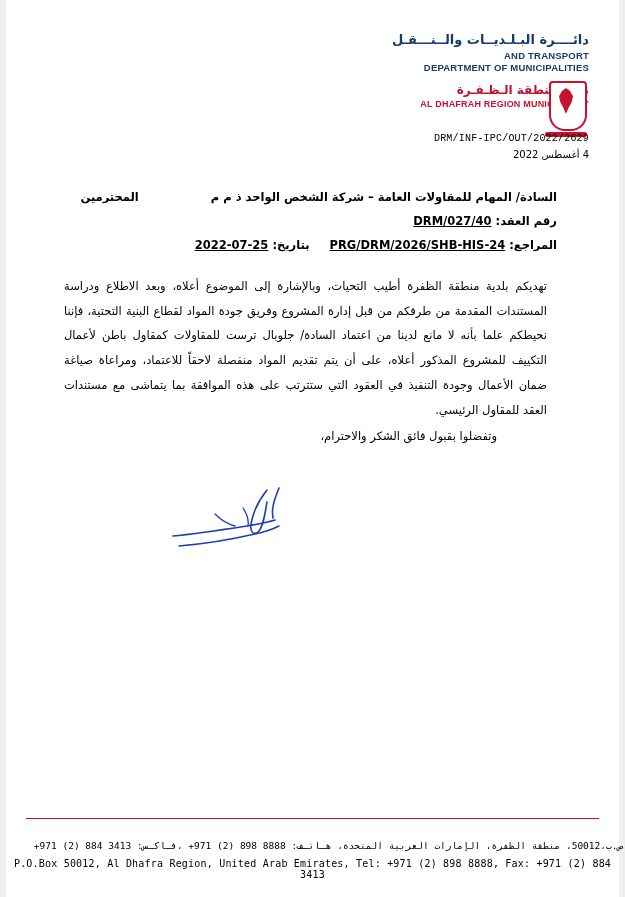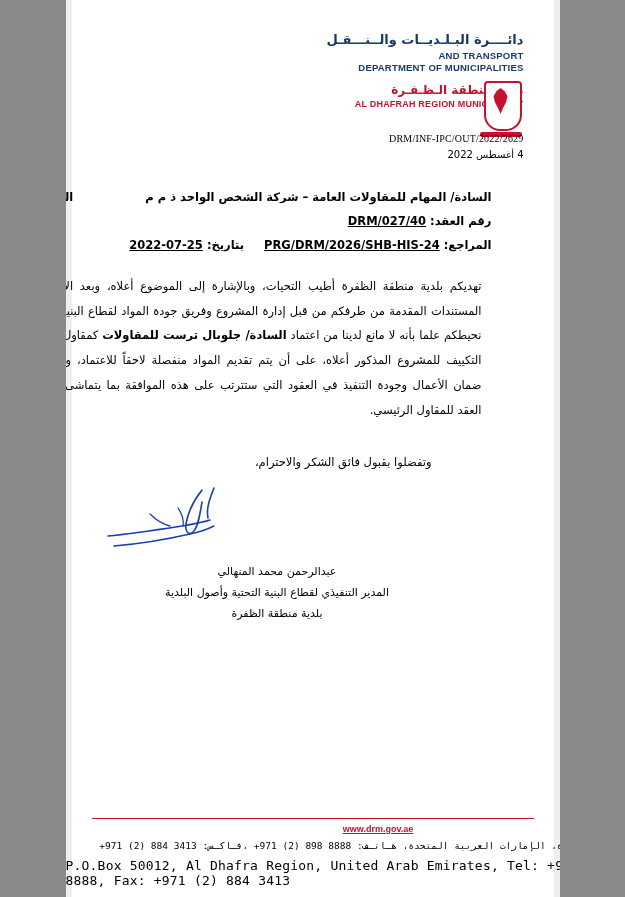--- a/index.html
+++ b/index.html
@@ -2,21 +2,21 @@
 <html><head>
 <meta charset="utf-8">
 <style>
   html, body {
     margin: 0;
     padding: 0;
     background: #8a8a8a;
   }
   .page {
     position: relative;
-    width: 494px;
+    width: 625px;
     height: 897px;
     background: #ffffff;
     margin: 0 auto;
     overflow: hidden;
     font-family: "Liberation Sans", sans-serif;
     color: #000;
   }
 
   
   .header {
@@ -101,21 +101,21 @@
     background: #c4122f;
     border-radius: 2px;
   }
 
   
   .refno {
     position: absolute;
     top: 133px;
     right: 36px;
     font-size: 10px;
-    font-family: Liberation Serif, serif;
+    font-family: Liberation Mono, monospace;
     letter-spacing: 0.2px;
   }
   .refdate {
     position: absolute;
     top: 149px;
     right: 36px;
     direction: rtl;
     font-family: "DejaVu Sans", sans-serif;
     font-size: 10px;
   }
@@ -174,23 +174,23 @@
     display: inline-block;
     unicode-bidi: embed;
   }
   .para {
     margin-top: 22px;
     padding: 0 42px 0 28px;
     line-height: 2.15;
     text-align: justify;
     font-size: 11.5px;
   }
-  .para b { font-weight: bold; }
+  .para b { font-weight: normal; }
   .closing {
-    margin-top: 33px;
+    margin-top: 7px;
     padding-right: 92px;
     font-size: 11.5px;
   }
 
   
   .sig-mark {
     position: absolute;
     top: 484px;
     right: 330px;
     width: 140px;
@@ -240,23 +240,23 @@
     direction: rtl;
     font-family: "DejaVu Sans Mono", monospace;
     font-size: 9.5px;
     letter-spacing: 0.2px;
   }
   .footer-en {
     position: absolute;
     top: 858px;
     left: 0;
     width: 625px;
-    text-align: left;
+    text-align: center;
     font-family: "DejaVu Sans Mono", monospace;
-    font-size: 13px;
+    font-size: 10px;
     letter-spacing: 0.2px;
   }
   .page-edge-l, .page-edge-r {
     position: absolute;
     top: 0;
     bottom: 0;
     width: 6px;
     background: #efefef;
   }
   .page-edge-l { left: 0; }
@@ -322,24 +322,18 @@
     <svg width="140" height="72" viewBox="0 0 140 72" fill="none">
       <path d="M112 6 C104 16, 98 28, 96 40 C95 47, 98 52, 103 48 C108 44, 110 30, 112 18" stroke="#1c3fb0" stroke-width="1.6" fill="none" stroke-linecap="round"></path>
       <path d="M124 4 C120 14, 116 24, 118 34" stroke="#1c3fb0" stroke-width="1.6" fill="none" stroke-linecap="round"></path>
       <path d="M18 52 C40 50, 66 46, 92 42 C104 40, 114 38, 120 36" stroke="#1c3fb0" stroke-width="1.7" fill="none" stroke-linecap="round"></path>
       <path d="M24 62 C48 60, 74 56, 100 50 C110 48, 118 45, 124 42" stroke="#1c3fb0" stroke-width="1.5" fill="none" stroke-linecap="round"></path>
       <path d="M60 30 C66 36, 72 40, 80 42" stroke="#1c3fb0" stroke-width="1.3" fill="none" stroke-linecap="round"></path>
       <path d="M88 24 C92 30, 94 36, 93 42" stroke="#1c3fb0" stroke-width="1.3" fill="none" stroke-linecap="round"></path>
     </svg>
   </div>
 
-  <div class="sig-block">
-    <div>عبدالرحمن محمد المنهالي</div>
-    <div>المدير التنفيذي لقطاع البنية التحتية وأصول البلدية</div>
-    <div>بلدية منطقة الظفرة</div>
-  </div>
 
   <div class="footer-rule"></div>
-  <div class="footer-url">www.drm.gov.ae</div>
   <div class="footer-ar">ص.ب،50012، منطقة الظفرة، الإمارات العربية المتحدة، هـاتـف: 8888 898  (2) 971+ ،فـاكـس: 3413 884  (2) 971+</div>
   <div class="footer-en">P.O.Box 50012, Al Dhafra Region, United Arab Emirates, Tel: +971 (2) 898 8888, Fax: +971 (2) 884 3413</div>
 
 </div>
 
 </body></html>

